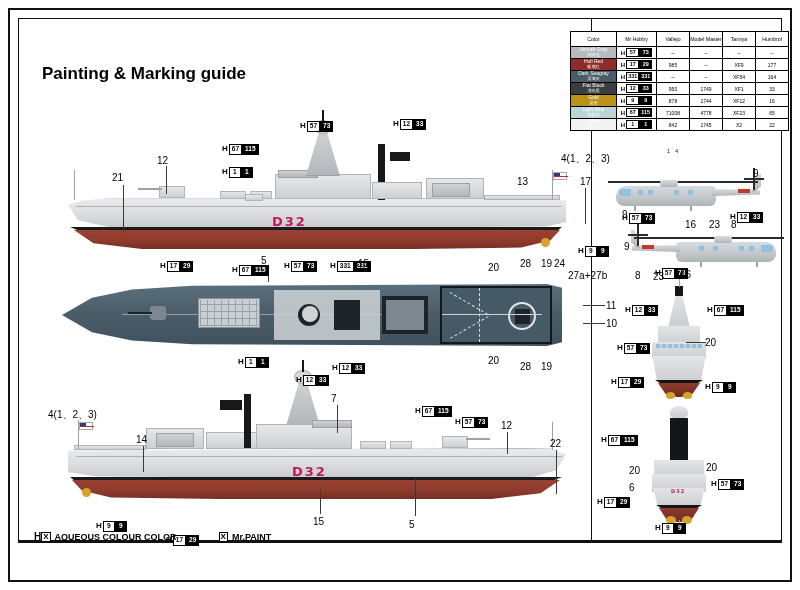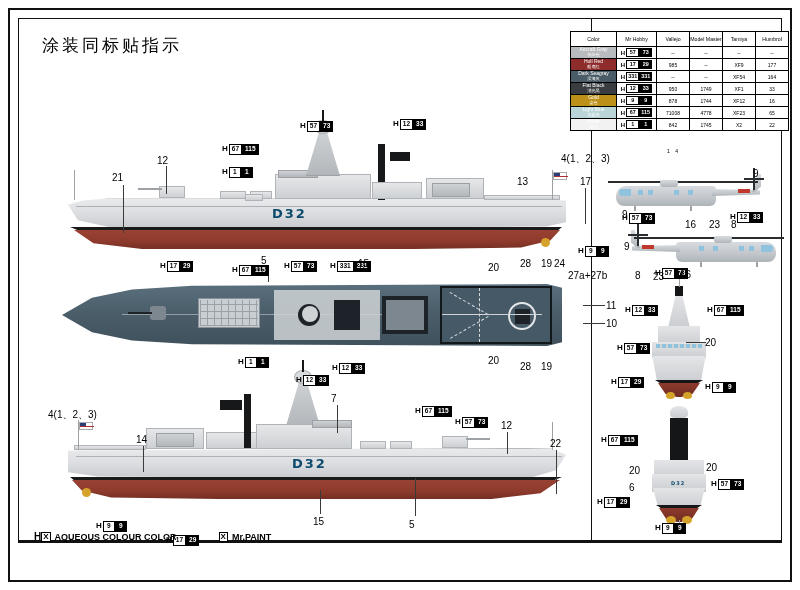--- a/index.html
+++ b/index.html
@@ -168,22 +168,23 @@
 
   
   .fv-grey { position: absolute; background: linear-gradient(180deg,#e4e5e7,#c9ccd0); }
   .fv-red { position: absolute; background: linear-gradient(180deg,#8e3b2d,#6f2c21); }
   .fv-blk { position: absolute; background: #151618; }
   .prop { position: absolute; background: #d6a32a; border-radius: 50%; }
 
   
   .pennant {
     position: absolute; font-size: 13px; font-weight: bold;
-    color: #0c4a6e; letter-spacing: 2px;
+    color: #be185d; letter-spacing: 2px;
     font-family: "DejaVu Sans", sans-serif;
+    margin-top: 8px;
   }
   .pennant.sm { font-size: 5px; letter-spacing: 1px; }
 
   
   .flag { position: absolute; }
 
   
   .legend {
     position: absolute; left: 34px; top: 531px;
     display: flex; align-items: center; font-size: 9px; font-weight: bold;
@@ -204,21 +205,21 @@
 </head>
 <body>
 
 <div id="page">
 
   <div class="frame-outer"></div>
   <div class="frame-inner"></div>
   <div class="footer-rule"></div>
   <div class="vert-div"></div>
 
-  <div class="title-cn">涂装同标贴指示</div>
+  <div class="title-en">Painting &amp; Marking guide</div>
 
   <div id="paint-table">
     <table class="pt">
       <thead>
           <tr>
         <th class="col-color">Color</th>
         <th class="col-hobby">Mr Hobby</th>
         <th class="col-other">Vallejo</th>
         <th class="col-other">Model Master</th>
         <th class="col-other">Tamiya</th>

